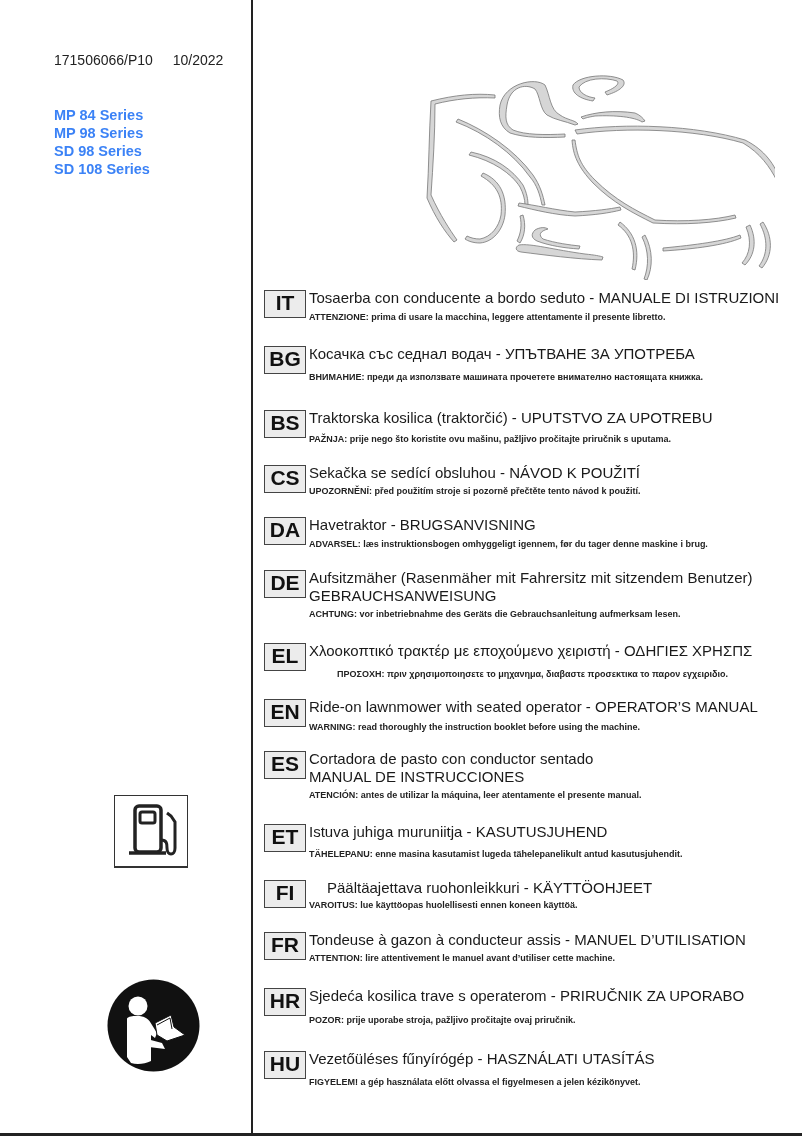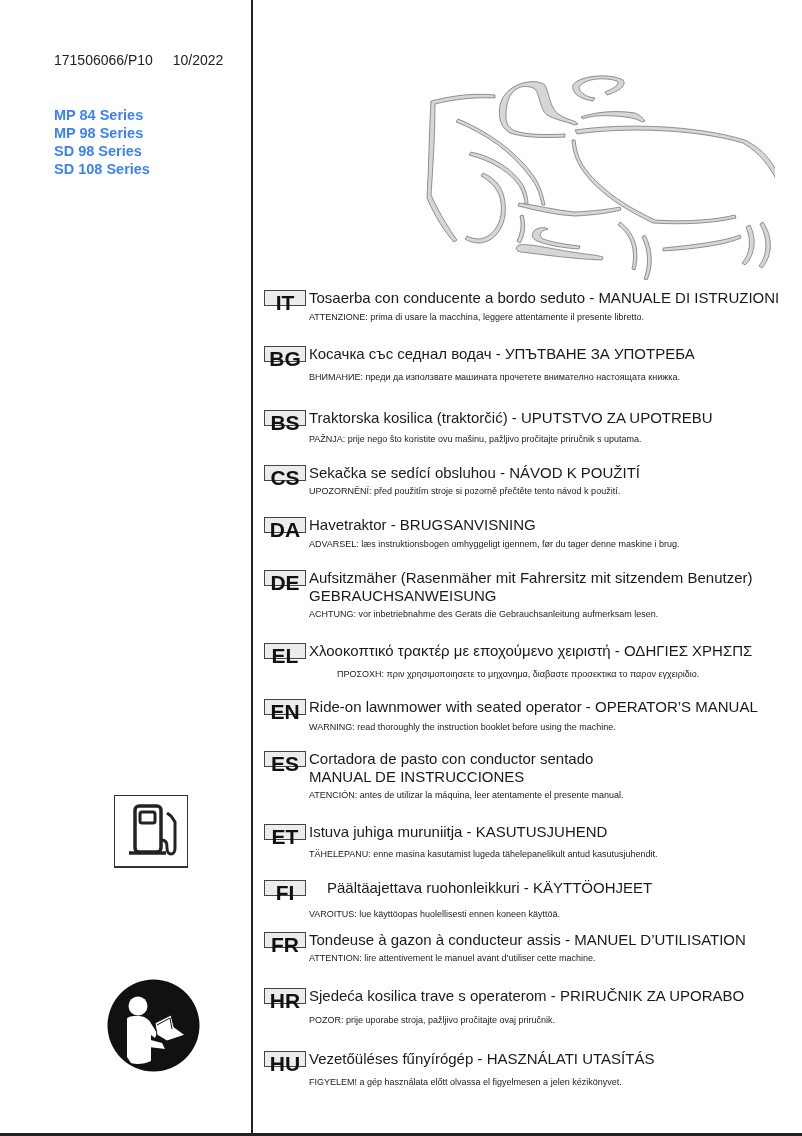--- a/index.html
+++ b/index.html
@@ -14,26 +14,26 @@
 
     .series { position: absolute; left: 54px; top: 106px; }
     .series div { font-size: 14.5px; font-weight: bold; line-height: 18px; color: #3b82f6; }
 
     .illustration { position: absolute; left: 395px; top: 55px; width: 380px; height: 225px; }
 
     .fuel-icon { position: absolute; left: 114px; top: 795px; width: 74px; height: 73px; border: 1.5px solid #333; border-bottom-width: 2px; background: #fff; }
     .manual-icon { position: absolute; left: 107px; top: 979px; width: 93px; height: 93px; }
 
     .lang { position: absolute; left: 264px; width: 520px; }
-    .code { position: absolute; left: 0; top: 1px; width: 42px; height: 16px; background: #ececec; border: 1px solid #444; border-right-width: 1.5px; border-bottom-width: 1.5px; font-weight: bold; font-size: 21px; line-height: 24px; text-align: center; color: #111; }
+    .code { position: absolute; left: 0; top: 1px; width: 42px; height: 28px; background: #ececec; border: 1px solid #444; border-right-width: 1.5px; border-bottom-width: 1.5px; font-weight: bold; font-size: 21px; line-height: 24px; text-align: center; color: #111; }
     .title { position: absolute; left: 45px; top: 0; font-size: 15px; line-height: 18px; white-space: nowrap; color: #1a1a1a; }
     .title .name { font-weight: normal; }
     .title .manual { font-weight: normal; }
     .title2 { position: absolute; left: 45px; top: 18px; font-size: 15px; line-height: 18px; white-space: nowrap; }
-    .warn { position: absolute; left: 45px; font-size: 9px; font-weight: normal; white-space: nowrap; color: #222; }
+    .warn { position: absolute; left: 45px; font-size: 9px; font-weight: bold; white-space: nowrap; color: #222; }
   </style>
 </head>
 <body>
 
 <div class="vline"></div>
 <div class="hline"></div>
 
 <div class="docinfo">
   <span>171506066/P10</span>
   <span class="date">10/2022</span>
@@ -125,21 +125,21 @@
 
 <div class="lang" style="top:823px;">
   <div class="code">ET</div>
   <div class="title"><span class="name">Istuva juhiga muruniitja</span><span class="manual"> - KASUTUSJUHEND</span></div>
   <div class="warn" style="top:26px;">TÄHELEPANU: enne masina kasutamist lugeda tähelepanelikult antud kasutusjuhendit.</div>
 </div>
 
 <div class="lang" style="top:879px;">
   <div class="code">FI</div>
   <div class="title" style="left:63px;"><span class="name">Päältäajettava ruohonleikkuri</span><span class="manual"> - KÄYTTÖOHJEET</span></div>
-  <div class="warn" style="top:30px;">VAROITUS: lue käyttöopas huolellisesti ennen koneen käyttöä.</div>
+  <div class="warn" style="top:21px;">VAROITUS: lue käyttöopas huolellisesti ennen koneen käyttöä.</div>
 </div>
 
 <div class="lang" style="top:931px;">
   <div class="code">FR</div>
   <div class="title"><span class="name">Tondeuse à gazon à conducteur assis</span><span class="manual">  - MANUEL D’UTILISATION</span></div>
   <div class="warn" style="top:22px;">ATTENTION: lire attentivement le manuel avant d’utiliser cette machine.</div>
 </div>
 
 <div class="lang" style="top:987px;">
   <div class="code">HR</div>

